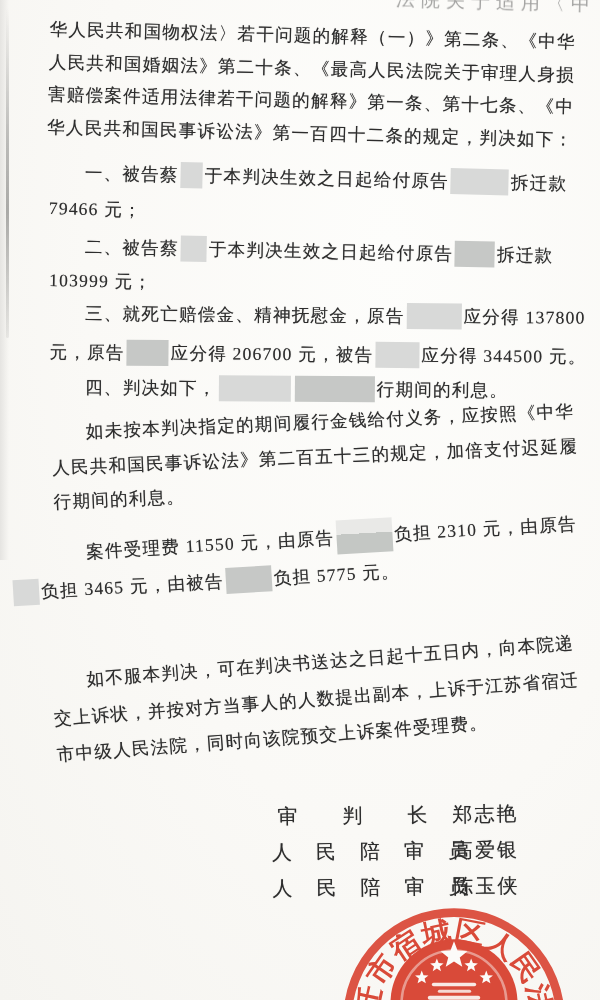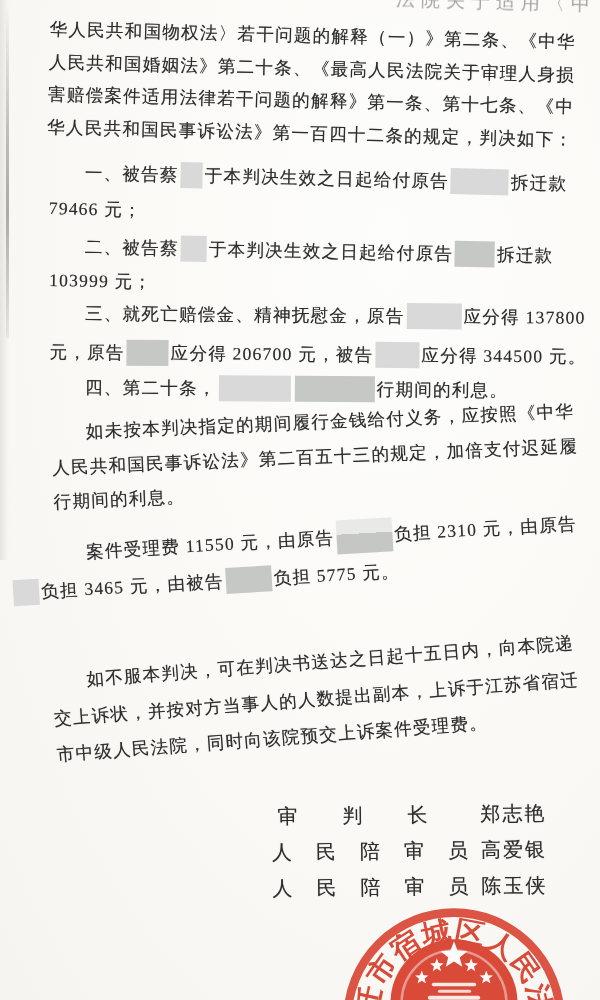--- a/index.html
+++ b/index.html
@@ -36,21 +36,21 @@
   .b-item4  {top:372px;line-height:30px;   transform:rotate(0.4deg); transform-origin:0 0;}
   .b-interest{top:416px;line-height:34.5px;transform:rotate(-2.4deg);transform-origin:0 0;}
   .b-fee    {top:536px;line-height:37px;   transform:rotate(-3.3deg);transform-origin:0 0;}
   .b-fee .line:nth-child(2){margin-left:-42px;}
   .b-appeal {top:664px;line-height:36.5px; transform:rotate(-4.3deg);transform-origin:0 0;}
   
   .sigs{position:absolute;left:0;top:803px;width:600px;transform:rotate(-0.7deg);}
   .sig-row{position:relative;height:36px;font-size:20px;text-shadow:0 0 .7px rgba(45,45,45,.5);}
   .sig-row .role{position:absolute;left:272px;width:196px;display:inline-flex;justify-content:space-between;}
   .sig-row:first-child .role{width:150px;left:278px;}
-  .sig-row .name{position:absolute;left:481px;letter-spacing:2px;font-family:Liberation Serif, serif;}
+  .sig-row .name{position:absolute;left:453px;letter-spacing:2px;font-family:Liberation Serif, serif;}
   
   .seal{position:absolute;left:333px;top:898px;width:242px;height:242px;opacity:.94;}
   .seal text{font-family:"Liberation Serif","DejaVu Serif",serif;font-weight:bold;}
 </style>
 </head>
 <body>
 
 <div class="page" style="--ink: #2d2d2d; --rd-light: #d8d9d8; --rd-mid: #c6c8c6; --rd-duo-top: #e9e9e7; --rd-duo-bot: #c4c7c4;">
   <div class="edge-soft"></div>
   <div class="edge-line"></div>
@@ -69,21 +69,21 @@
     </div>
   <div class="block b-item2 indent">
       <div class="line"><span class="t">二、被告蔡</span><span class="redact" style="width: 26px;"></span><span class="t">于本判决生效之日起给付原告</span><span class="redact mid" style="width: 40px;"></span><span class="t">拆迁款</span></div>
       <div class="line"><span class="t">103999 元；</span></div>
     </div>
   <div class="block b-item3 indent">
       <div class="line"><span class="t">三、就死亡赔偿金、精神抚慰金，原告</span><span class="redact" style="width: 55px;"></span><span class="t">应分得 137800</span></div>
       <div class="line"><span class="t">元，原告</span><span class="redact mid" style="width: 42px;"></span><span class="t">应分得 206700 元，被告</span><span class="redact" style="width: 44px;"></span><span class="t">应分得 344500 元。</span></div>
     </div>
   <div class="block b-item4 indent">
-      <div class="line"><span class="t">四、第二十条，</span><span class="redact" style="width: 72px;"></span><span class="redact mid" style="width: 80px;"></span><span class="t">行期间的利息。</span></div>
+      <div class="line"><span class="t">四、判决如下，</span><span class="redact" style="width: 72px;"></span><span class="redact mid" style="width: 80px;"></span><span class="t">行期间的利息。</span></div>
     </div>
   <div class="block b-interest indent">
       <div class="line"><span class="t">如未按本判决指定的期间履行金钱给付义务，应按照《中华</span></div>
       <div class="line"><span class="t">人民共和国民事诉讼法》第二百五十三的规定，加倍支付迟延履</span></div>
       <div class="line"><span class="t">行期间的利息。</span></div>
     </div>
   <div class="block b-fee indent">
       <div class="line"><span class="t">案件受理费 11550 元，由原告</span><span class="redact duo" style="width: 56px;"></span><span class="t">负担 2310 元，由原告</span></div>
       <div class="line"><span class="redact" style="width: 26px;"></span><span class="t">负担 3465 元，由被告</span><span class="redact mid" style="width: 46px;"></span><span class="t">负担 5775 元。</span></div>
     </div>

